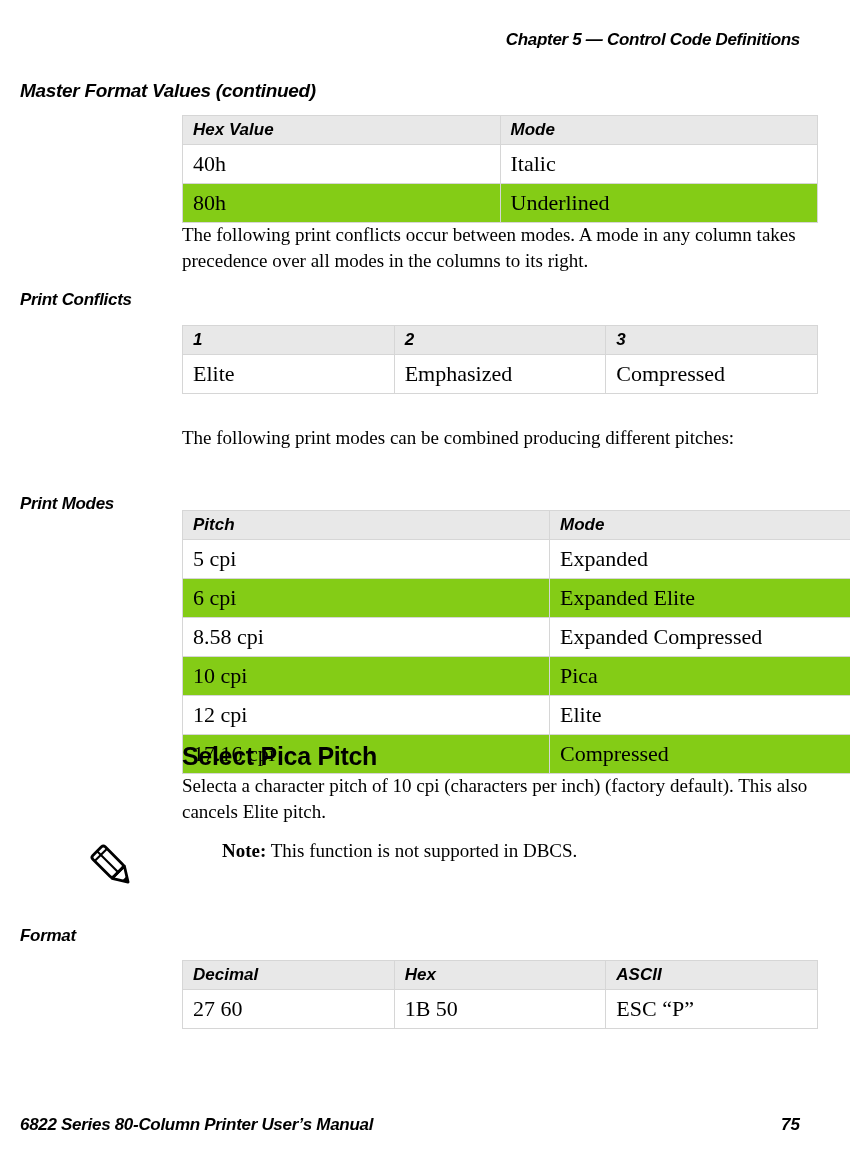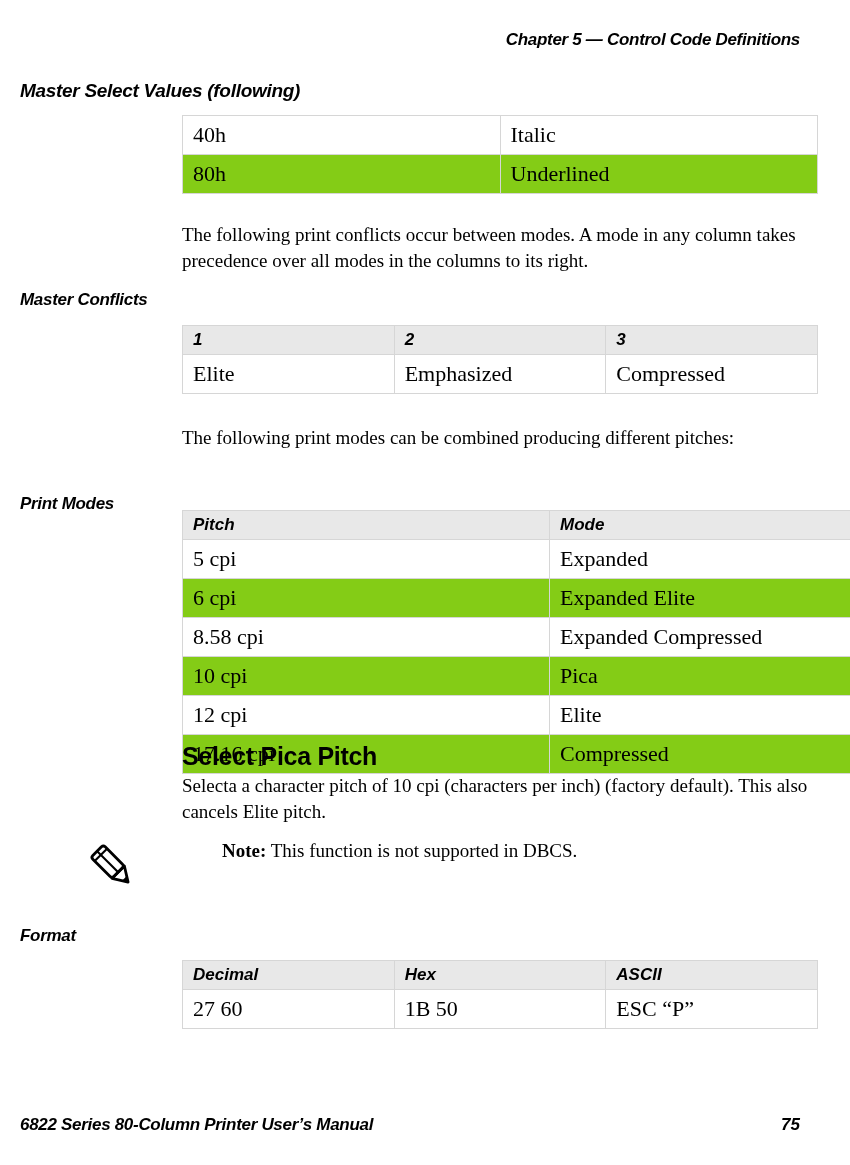--- a/index.html
+++ b/index.html
@@ -113,38 +113,42 @@
   #tbl-modes th:nth-child(2), #tbl-modes td:nth-child(2) { width: 50%; }
 
   #tbl-format { left: 182px; top: 960px; width: 636px; }
   #tbl-format th, #tbl-format td { width: 33.33%; }
 </style>
 </head>
 <body>
 
 <div class="header-right condensed-bold-italic">Chapter 5 — Control Code Definitions</div>
 
-<div class="continued-title condensed-bold-italic">Master Select Values  (following)</div>
+<div class="continued-title condensed-bold-italic">Master Format Values  (continued)</div>
 
 <table id="tbl-master" class="tbl">
   <tbody>
+      <tr>
+    <th>Hex Value</th>
+    <th>Mode</th>
+  </tr>
   <tr>
     <td>40h</td>
     <td>Italic</td>
   </tr>
   <tr class="shade">
     <td>80h</td>
     <td>Underlined</td>
   </tr>
 </tbody>
   </table>
 
 <div class="body-text" style="top:222px;">The following print conflicts occur between modes. A mode in any column takes precedence over all modes in the columns to its right.</div>
 
-<div class="section-label condensed-bold-italic" style="top:290px;">Master Conflicts</div>
+<div class="section-label condensed-bold-italic" style="top:290px;">Print Conflicts</div>
 
 <table id="tbl-conflicts" class="tbl">
   <tbody>
       <tr>
     <th>1</th>
     <th>2</th>
     <th>3</th>
   </tr>
   <tr>
     <td>Elite</td>

